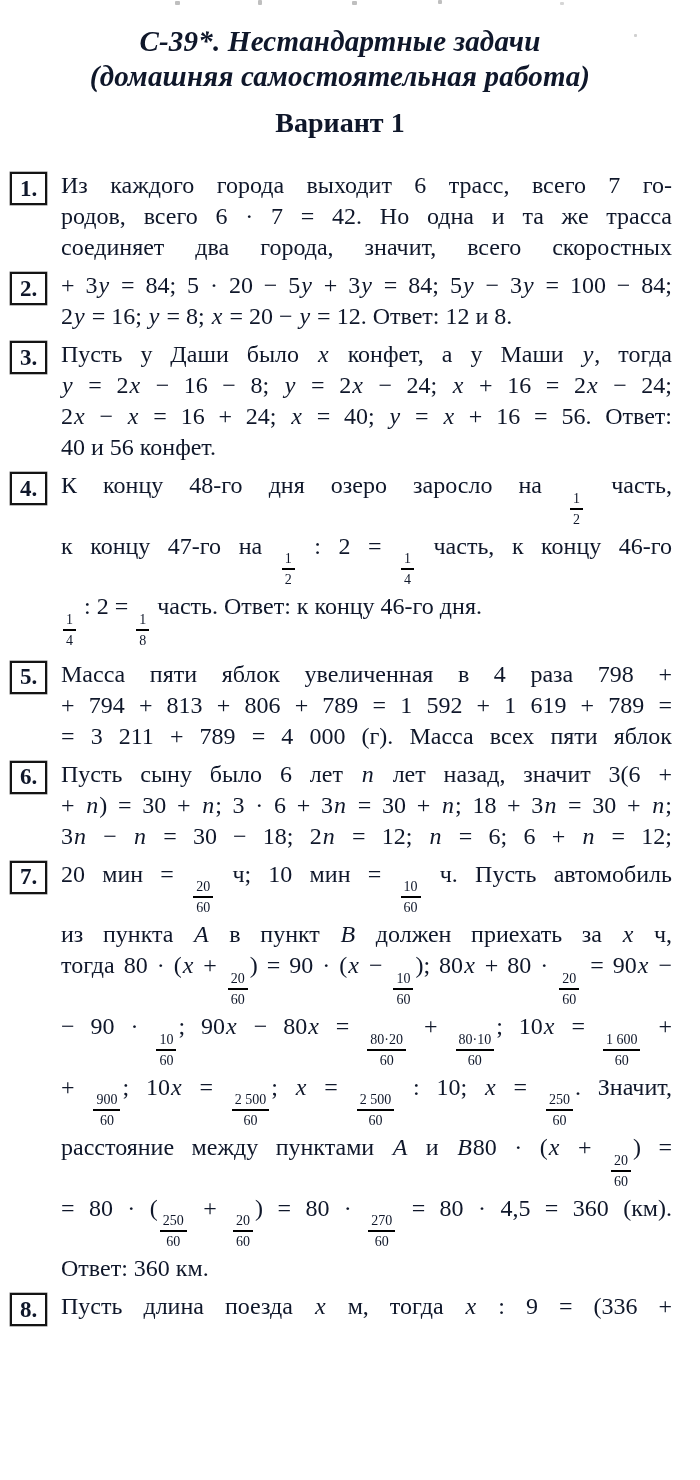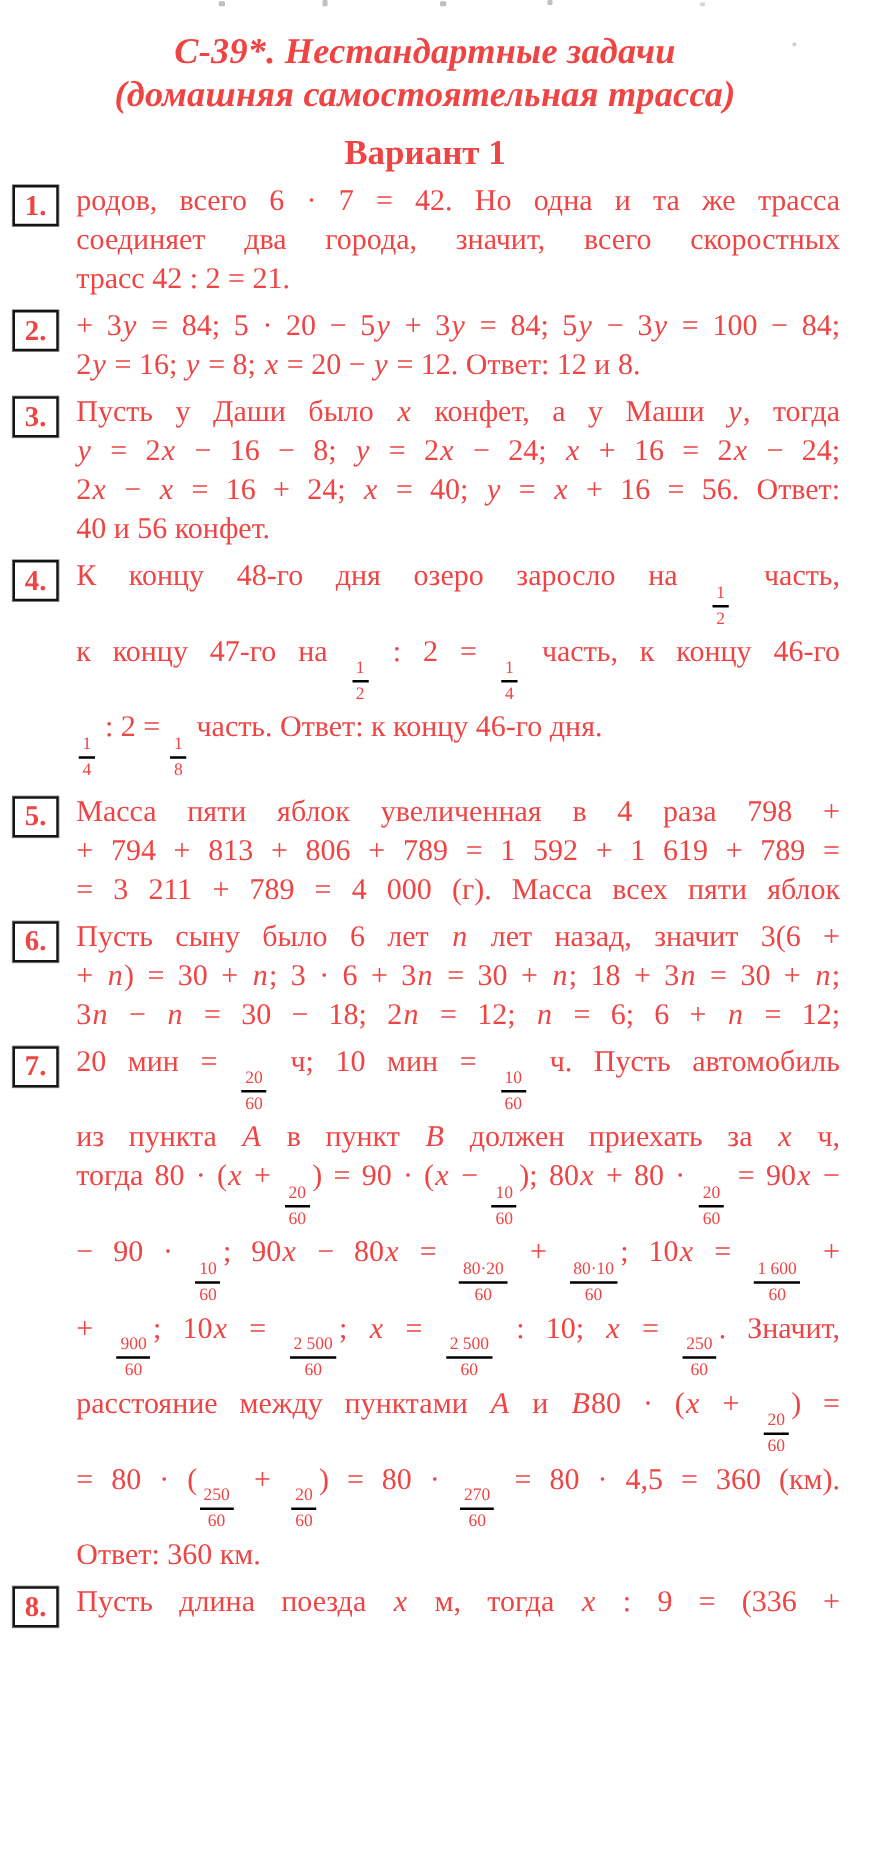--- a/index.html
+++ b/index.html
@@ -2,21 +2,21 @@
 <html lang="ru"><head>
 <meta charset="utf-8">
 <style>
   html, body { margin: 0; padding: 0; background: #e8e8e8; }
   .page {
     position: relative;
     width: 700px;
     height: 1480px;
     box-sizing: border-box;
     background: #ffffff;
-    color: #ef4444;
+    color: #0f172a;
     font-family: "Liberation Serif", "DejaVu Serif", serif;
     padding: 10px 28px 0 8px;
     overflow: hidden;
   }
   
   .speck { position: absolute; background: #8a8a8a; opacity: .55; border-radius: 1px; }
   .s1 { left: 175px; top: 1px; width: 5px; height: 4px; }
   .s2 { left: 258px; top: 0;   width: 4px; height: 5px; }
   .s3 { left: 352px; top: 1px; width: 5px; height: 4px; }
   .s4 { left: 438px; top: 0;   width: 4px; height: 4px; }
@@ -26,21 +26,21 @@
   .title {
     margin: 14px 0 0 0;
     text-align: center;
     font-weight: bold;
     font-style: italic;
     font-size: 29px;
     line-height: 35px;
     letter-spacing: .2px;
   }
   .variant {
-    margin: 14px 0 8px 0;
+    margin: 14px 0 32px 0;
     text-align: center;
     font-weight: bold;
     font-style: normal;
     font-size: 28px;
     line-height: 30px;
   }
 
   .problem { display: flex; align-items: flex-start; margin: 0 0 7px 0; }
   .pnum {
     flex: none;
@@ -84,33 +84,33 @@
 <body>
 
 <div class="page">
   <span class="speck s1"></span>
   <span class="speck s2"></span>
   <span class="speck s3"></span>
   <span class="speck s4"></span>
   <span class="speck s5"></span>
   <span class="speck s6"></span>
 
-  <h1 class="title"><span>С-39*. Нестандартные задачи</span><br><span>(домашняя самостоятельная трасса)</span></h1>
+  <h1 class="title"><span>С-39*. Нестандартные задачи</span><br><span>(домашняя самостоятельная работа)</span></h1>
 
   <h2 class="variant">Вариант 1</h2>
 
   <div id="problems">
       <div class="problem">
         <div class="pnum">
           <span>1.</span>
         </div>
         <div class="ptext">
+          <div class="ln">Из каждого города выходит 6 трасс, всего 7 го-</div>
           <div class="ln">родов, всего 6 · 7 = 42. Но одна и та же трасса</div>
           <div class="ln">соединяет два города, значит, всего скоростных</div>
-          <div class="ln last">трасс 42 : 2 = 21.</div>
         </div>
       </div>
       <div class="problem">
         <div class="pnum">
           <span>2.</span>
         </div>
         <div class="ptext">
           <div class="ln">+ 3<i>y</i> = 84; 5 · 20 − 5<i>y</i> + 3<i>y</i> = 84; 5<i>y</i> − 3<i>y</i> = 100 − 84;</div>
           <div class="ln last">2<i>y</i> = 16; <i>y</i> = 8; <i>x</i> = 20 − <i>y</i> = 12. Ответ: 12 и 8.</div>
         </div>

